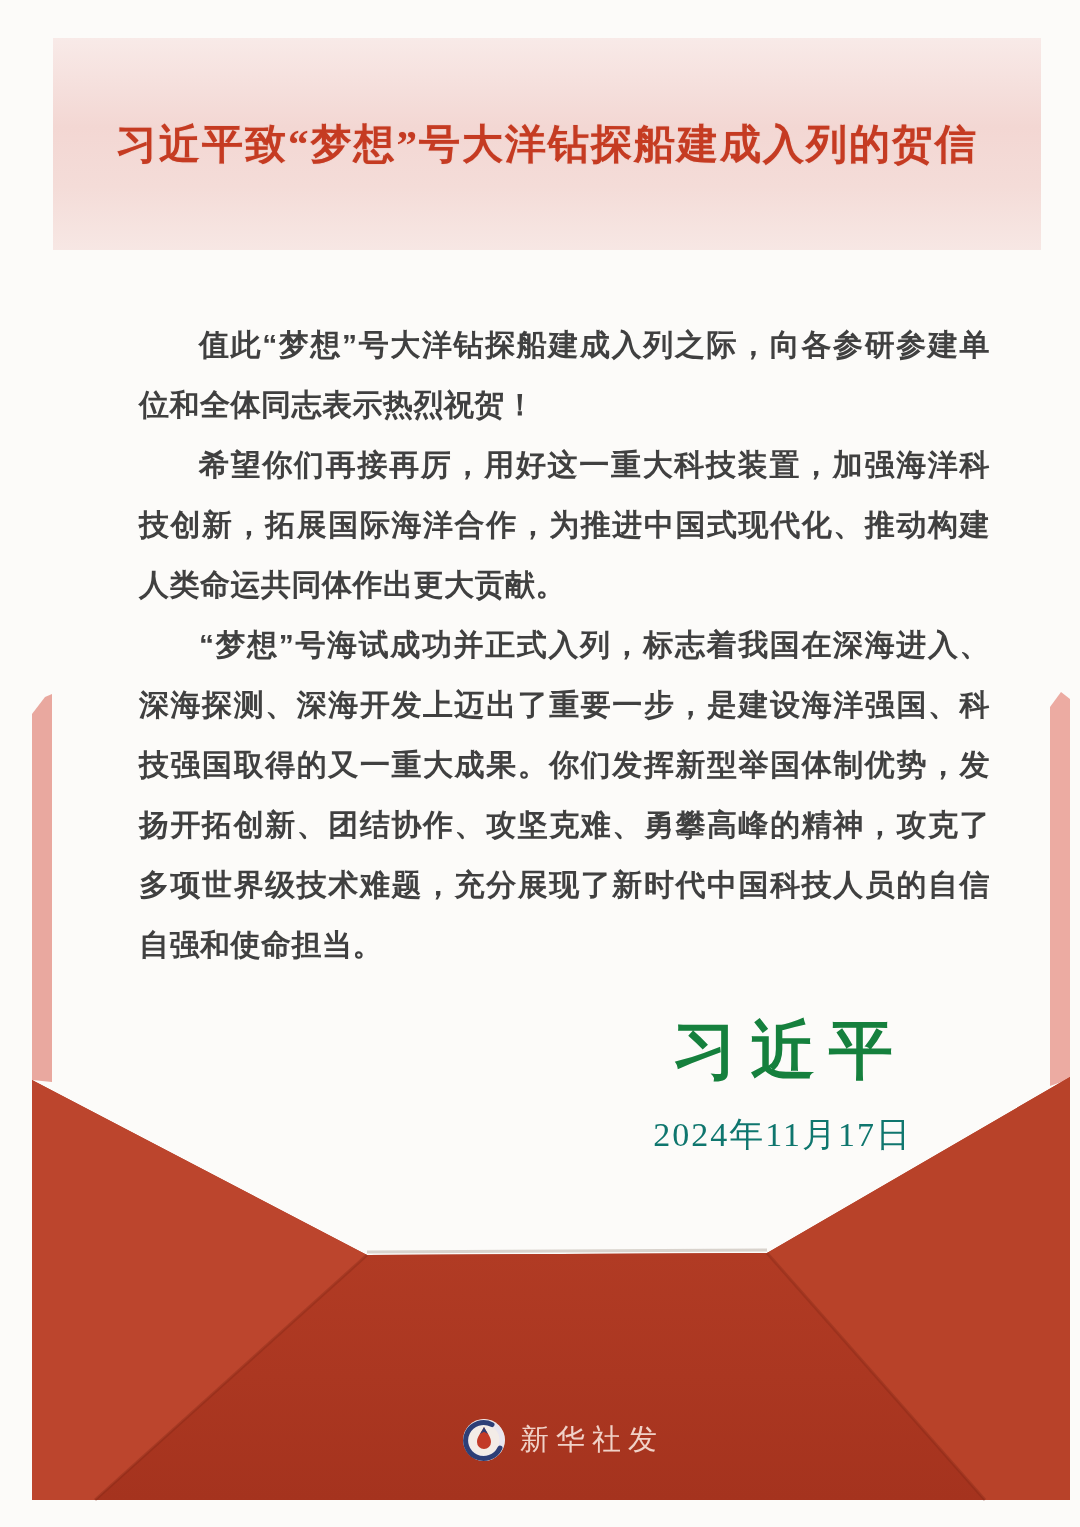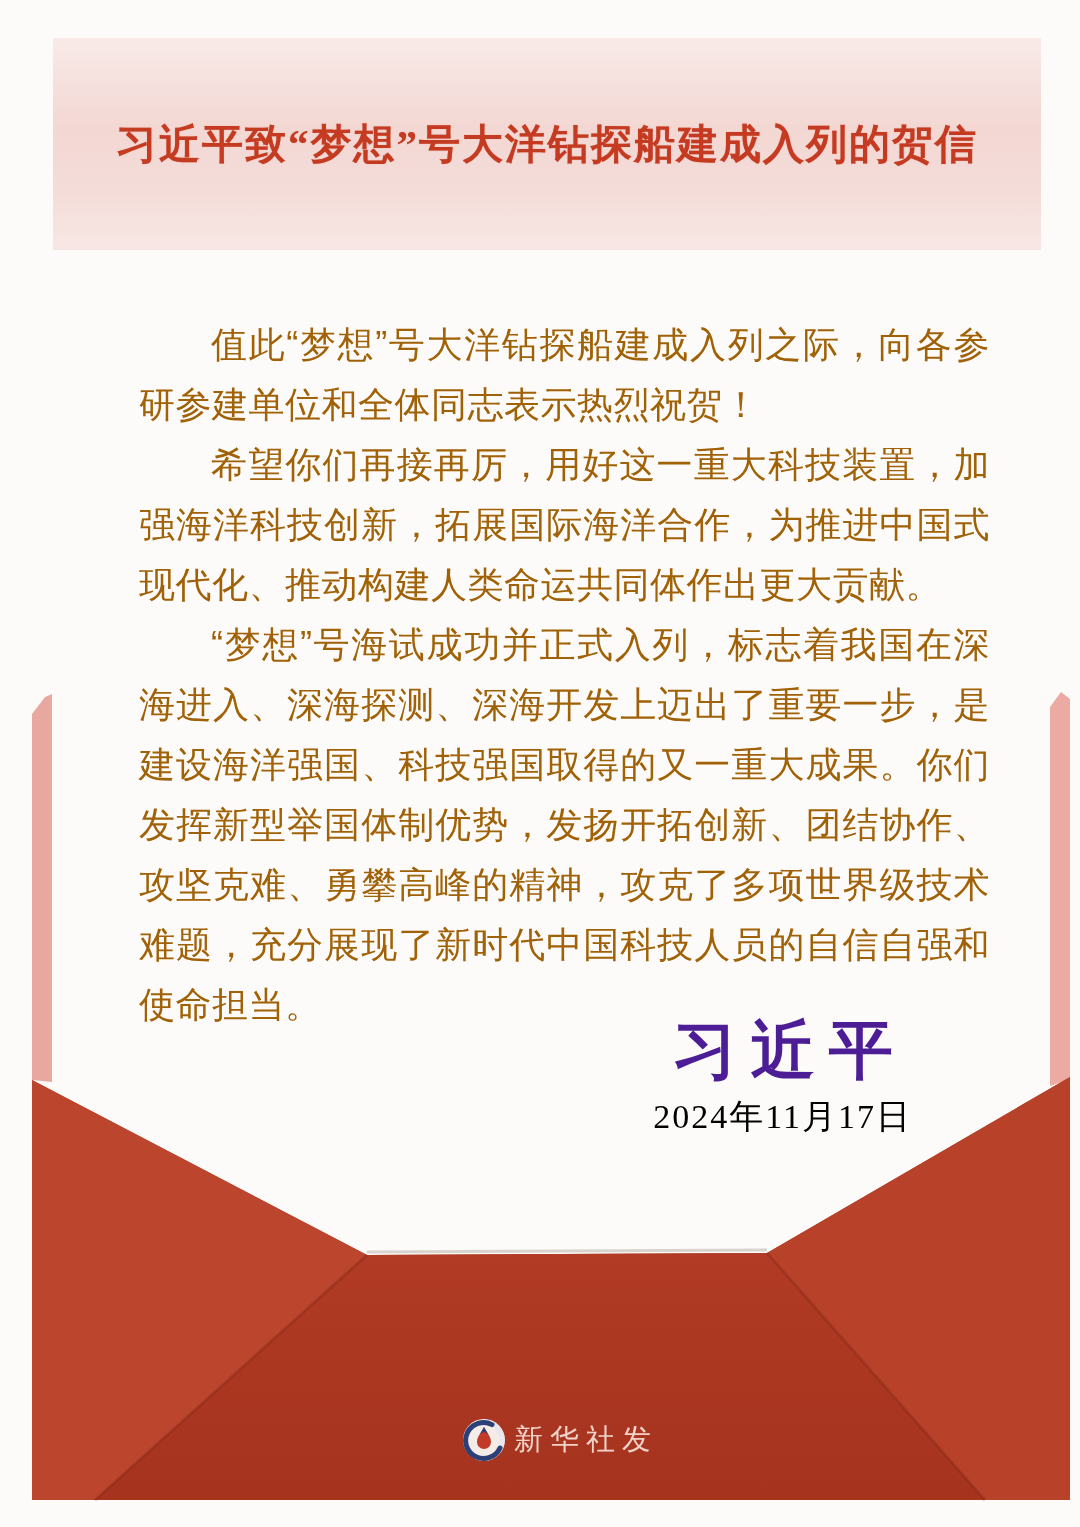--- a/index.html
+++ b/index.html
@@ -22,59 +22,59 @@
     font-weight:700;
     font-size:41px;
     letter-spacing:2px;
     color:#c53b22;
     text-shadow:0 0 1px rgba(197,59,34,.45);
     white-space:nowrap;
   }
   
   .letter-body{
     position:absolute;left:139px;top:315px;width:851px;
-    font-size:36px;line-height:60px;font-weight:400;
-    color:#a16207;
+    font-size:30px;line-height:60px;font-weight:700;
+    color:#404040;
     letter-spacing:.5px;
     z-index:1;
   }
   .letter-body p{
     margin:0;
     text-indent:2em;
     text-align:justify;
   }
   
   .sign-block{
     position:absolute;right:168px;top:1016px;
     text-align:center;z-index:2;
   }
   .signature{
     font-family:cursive,"Liberation Serif",serif;
     font-size:64px;font-weight:600;
     letter-spacing:14px;
-    color:#4c1d95;
+    color:#15803d;
     line-height:1.1;
     padding-left:14px; 
   }
   .letter-date{
-    margin-top:8px;
+    margin-top:26px;
     font-family:"Liberation Serif",serif;
     font-size:34px;
     letter-spacing:2px;
-    color:#000000;
+    color:#0f766e;
   }
   
   .envelope{
     position:absolute;left:0;top:0;width:1080px;height:1527px;
     z-index:2;pointer-events:none;
   }
   
   .footer{
     position:absolute;left:462px;top:1418px;
-    display:flex;align-items:center;gap:8px;
+    display:flex;align-items:center;gap:14px;
     z-index:3;
   }
   .agency-name{
     font-family:"Liberation Serif",serif;
     font-size:29px;
     letter-spacing:7px;
     color:#f0d2c8;
   }
 </style>
 </head>

